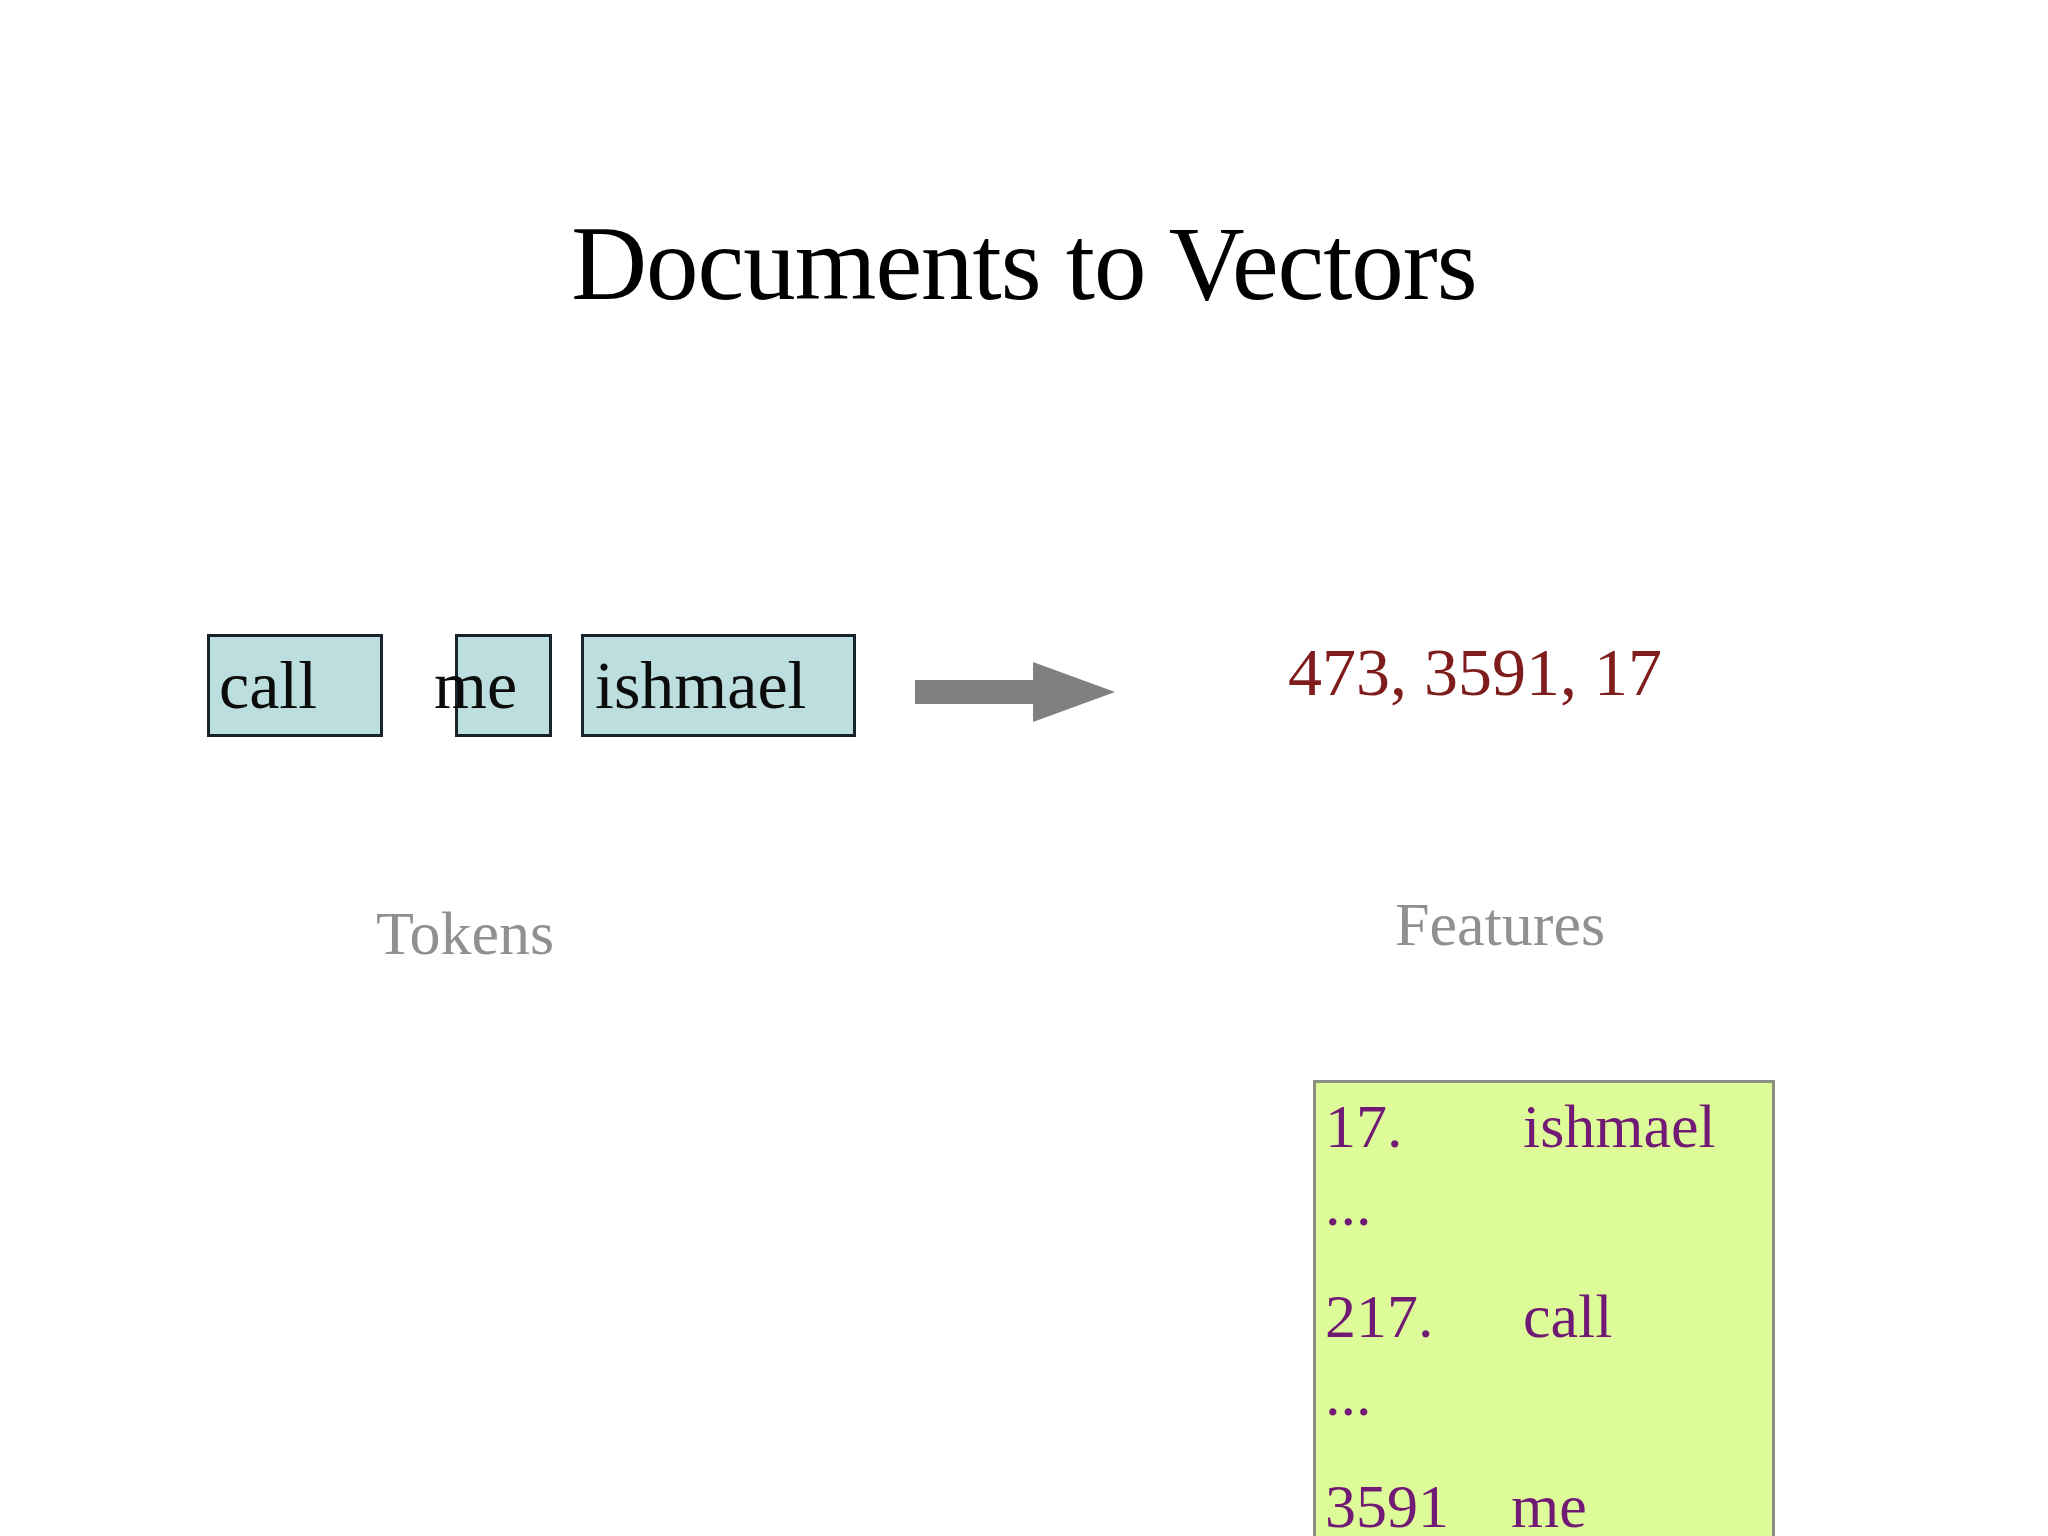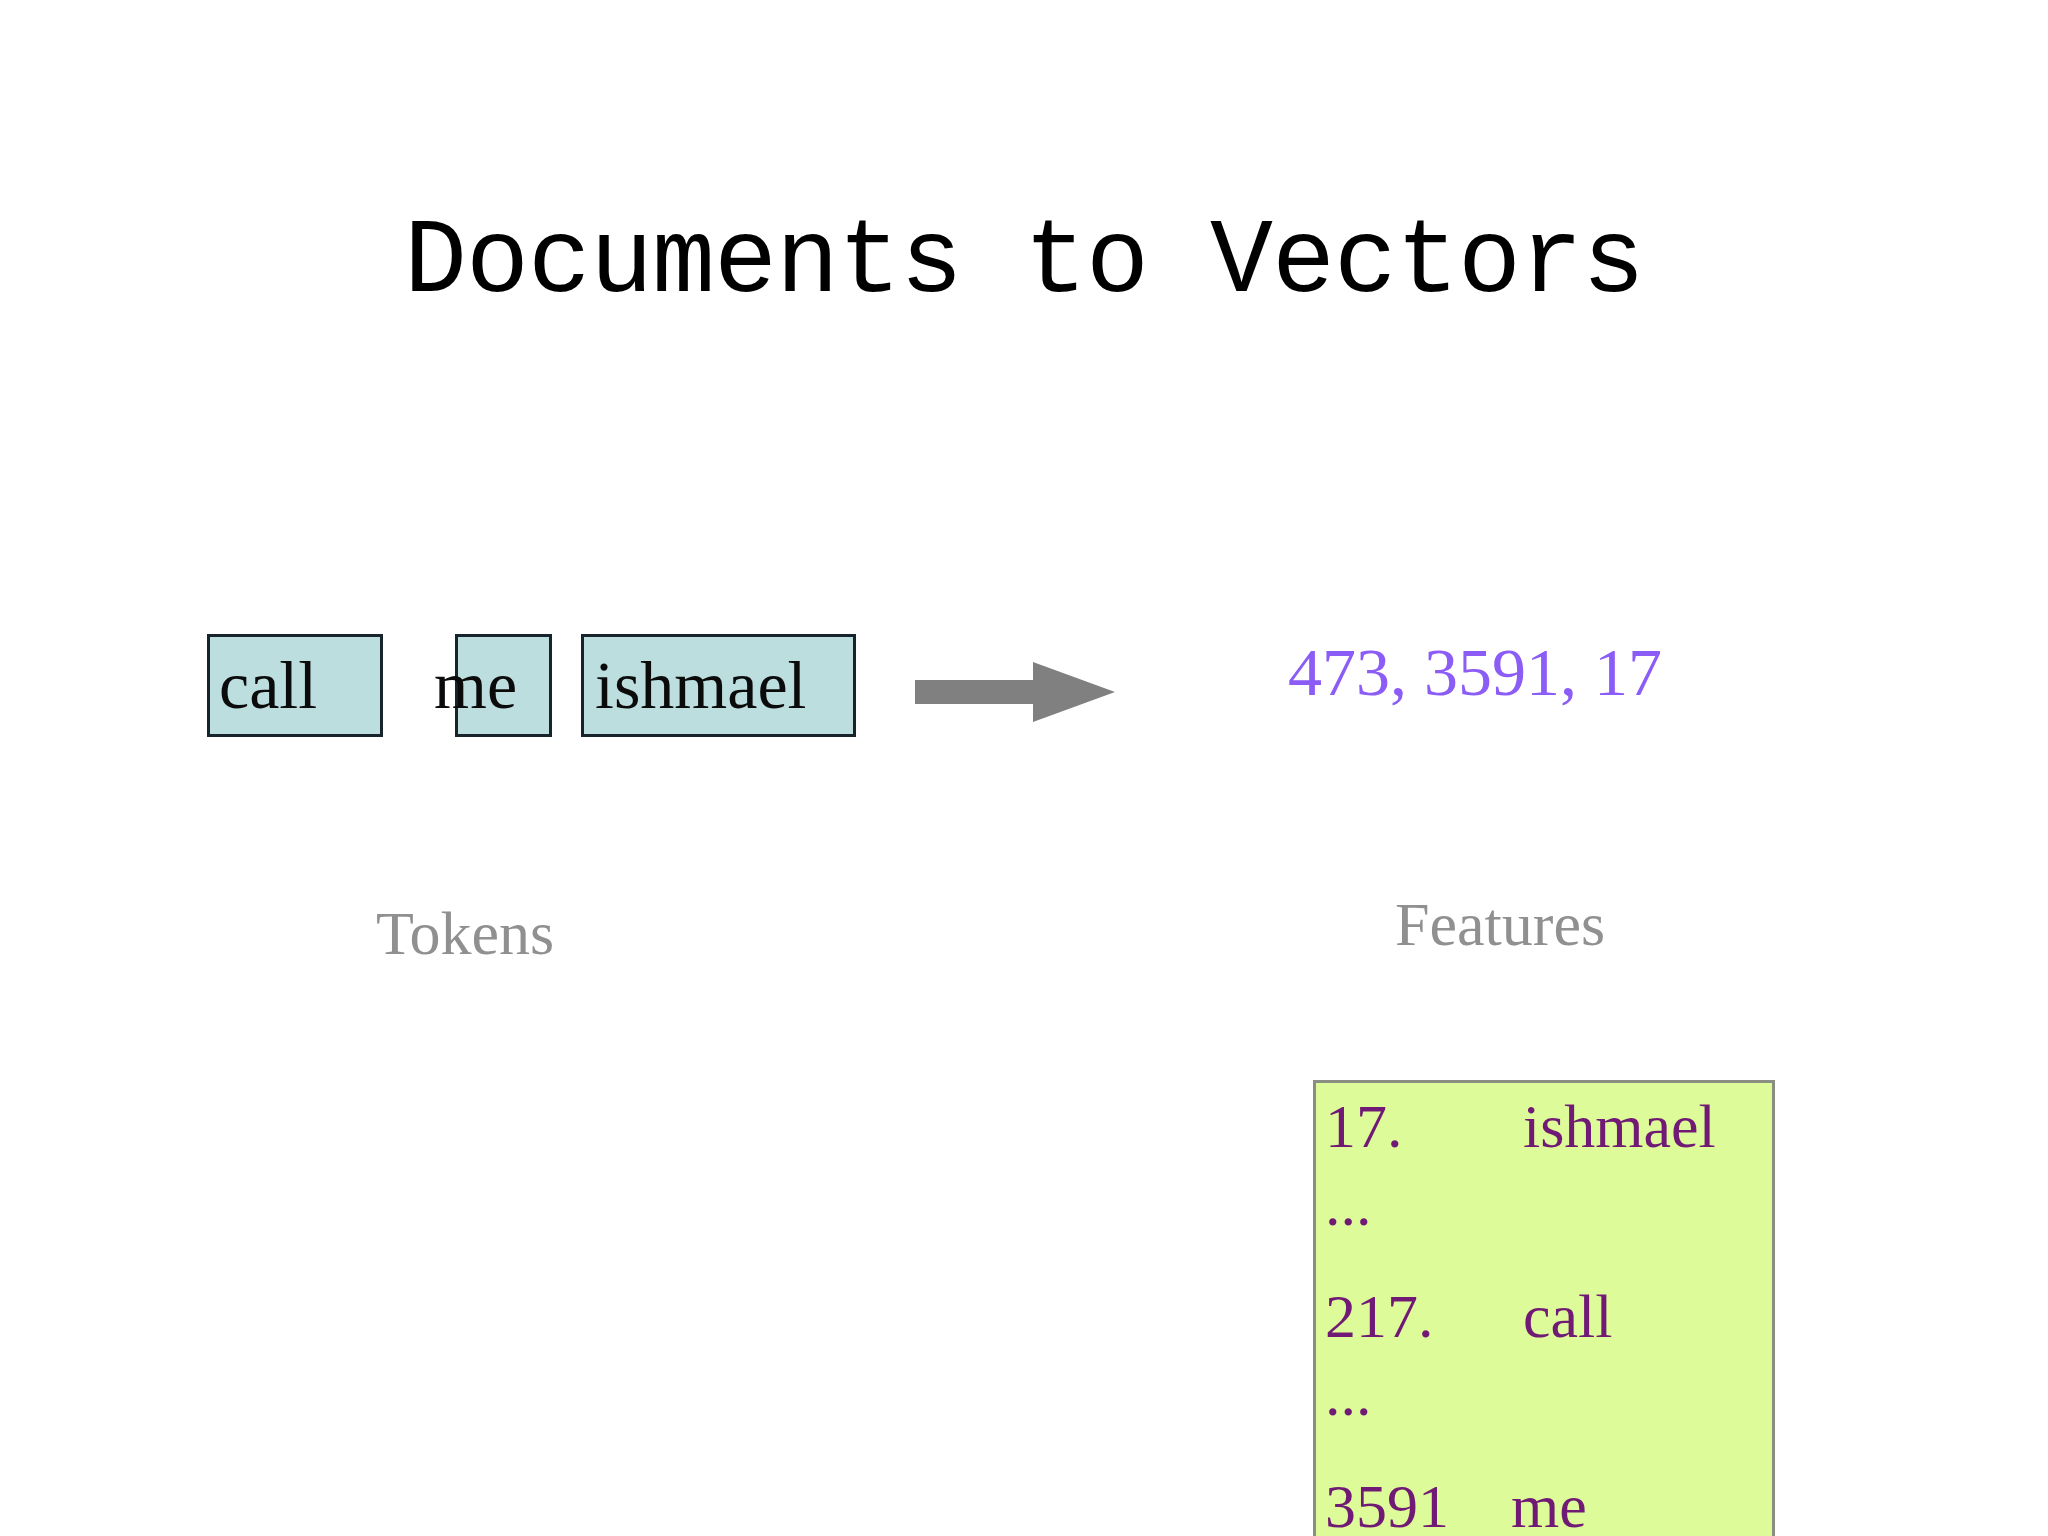--- a/index.html
+++ b/index.html
@@ -22,21 +22,21 @@
     background: #ffffff;
   }
 
   
   #slide-title {
     position: absolute;
     left: 0;
     top: 206px;
     width: 2048px;
     text-align: center;
-    font-family: Liberation Mono, monospace;
+    font-family: Liberation Serif, serif;
     font-size: 105px;
     font-weight: 400;
     letter-spacing: -1px;
     color: #000000;
     line-height: 1.1;
     white-space: nowrap;
   }
 
   
   .token-box {
@@ -73,21 +73,21 @@
     height: 60px;
   }
 
   
   #feature-vector {
     position: absolute;
     left: 1288px;
     top: 638px;
     font-family: "Liberation Serif", serif;
     font-size: 68px;
-    color: #8b5cf6;
+    color: #7f1d1d;
     white-space: nowrap;
     line-height: 1.0;
   }
 
   
   .caption {
     position: absolute;
     font-family: Liberation Serif, serif;
     font-size: 62px;
     color: #909090;

